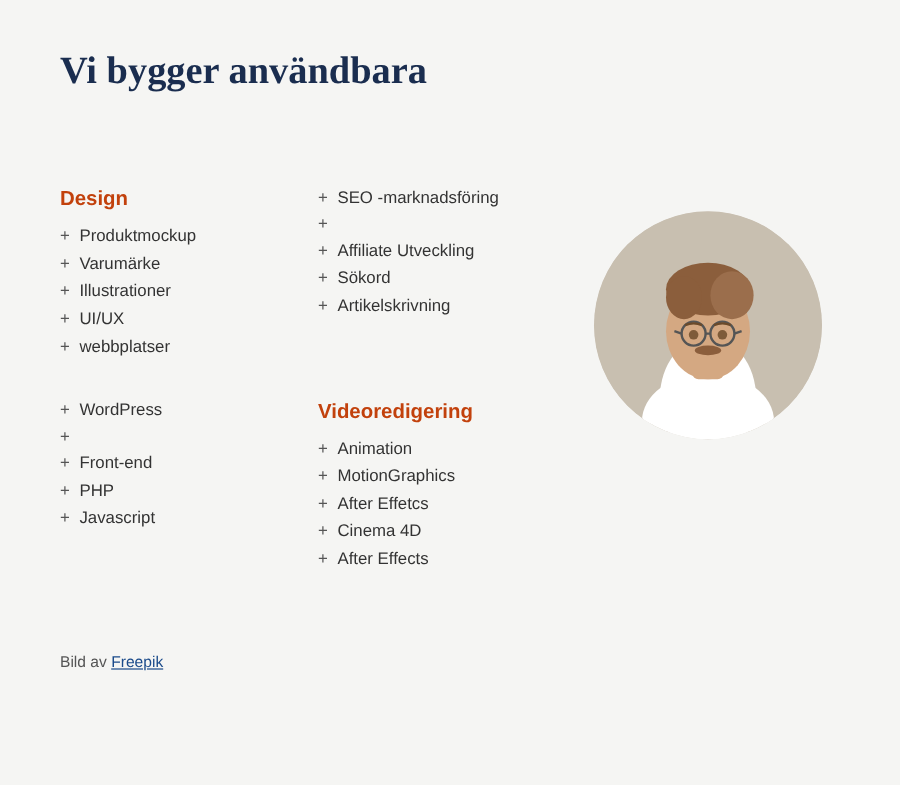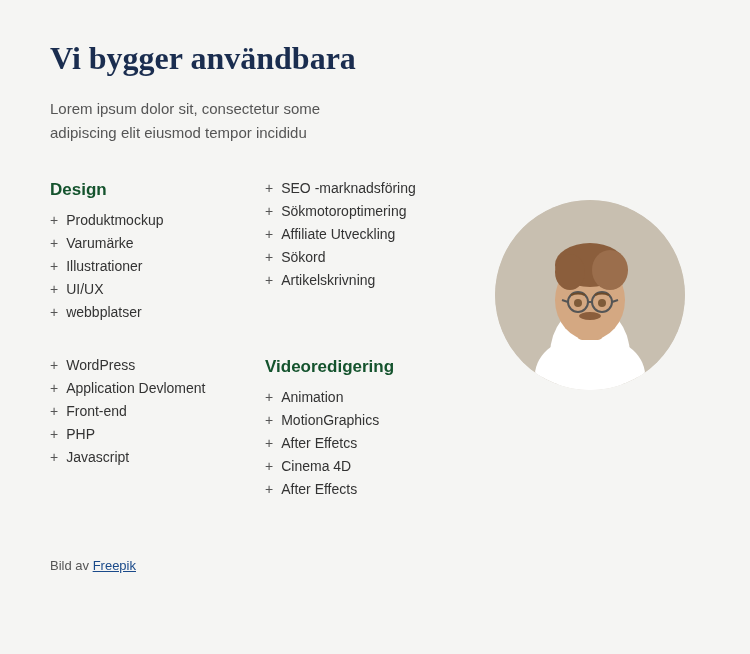--- a/index.html
+++ b/index.html
@@ -75,21 +75,21 @@
       gap: 0;
     }
 
     .category {
       margin-bottom: 30px;
     }
 
     .category-title {
       font-size: 17px;
       font-weight: 700;
-      color: #14532d;
+      color: #c2410c;
       margin-bottom: 12px;
       font-family: Arial, sans-serif;
     }
 
     .category-list {
       list-style: none;
     }
 
     .category-list li {
       font-size: 14px;
@@ -103,41 +103,40 @@
 
     .plus-icon {
       color: #555;
       font-size: 14px;
       font-weight: 400;
       line-height: 1;
       flex-shrink: 0;
     }
 
     .footer-credit {
-      margin-top: 24px;
+      margin-top: 34px;
       font-size: 13px;
       color: #555;
       font-family: Arial, sans-serif;
     }
 
     .footer-credit a {
       color: #1a4a8a;
       text-decoration: underline;
     }
   </style>
 </head>
 <body>
 
 <h1 class="hero-title">
   <span>Vi bygger användbara</span><br>
 </h1>
 
 <p class="hero-subtitle">
-  <span>Lorem ipsum dolor sit, consectetur some</span><br>
-  <span>adipiscing elit eiusmod tempor incididu</span>
+  <br>
 </p>
 
 <div class="content-area">
   <div class="lists-area">
     <div class="categories-grid" id="categories-container">
     <div class="category">
           <div class="category-title">Design</div>
           <ul class="category-list">
             <li>
               <span class="plus-icon">+</span>
@@ -162,21 +161,20 @@
           </ul>
         </div>
         <div class="category">
           <ul class="category-list">
             <li>
               <span class="plus-icon">+</span>
               <span>SEO -marknadsföring</span>
             </li>
             <li>
               <span class="plus-icon">+</span>
-              <span>Sökmotoroptimering</span>
             </li>
             <li>
               <span class="plus-icon">+</span>
               <span>Affiliate Utveckling</span>
             </li>
             <li>
               <span class="plus-icon">+</span>
               <span>Sökord</span>
             </li>
             <li>
@@ -186,21 +184,20 @@
           </ul>
         </div>
         <div class="category">
           <ul class="category-list">
             <li>
               <span class="plus-icon">+</span>
               <span>WordPress</span>
             </li>
             <li>
               <span class="plus-icon">+</span>
-              <span>Application Devloment</span>
             </li>
             <li>
               <span class="plus-icon">+</span>
               <span>Front-end</span>
             </li>
             <li>
               <span class="plus-icon">+</span>
               <span>PHP</span>
             </li>
             <li>

